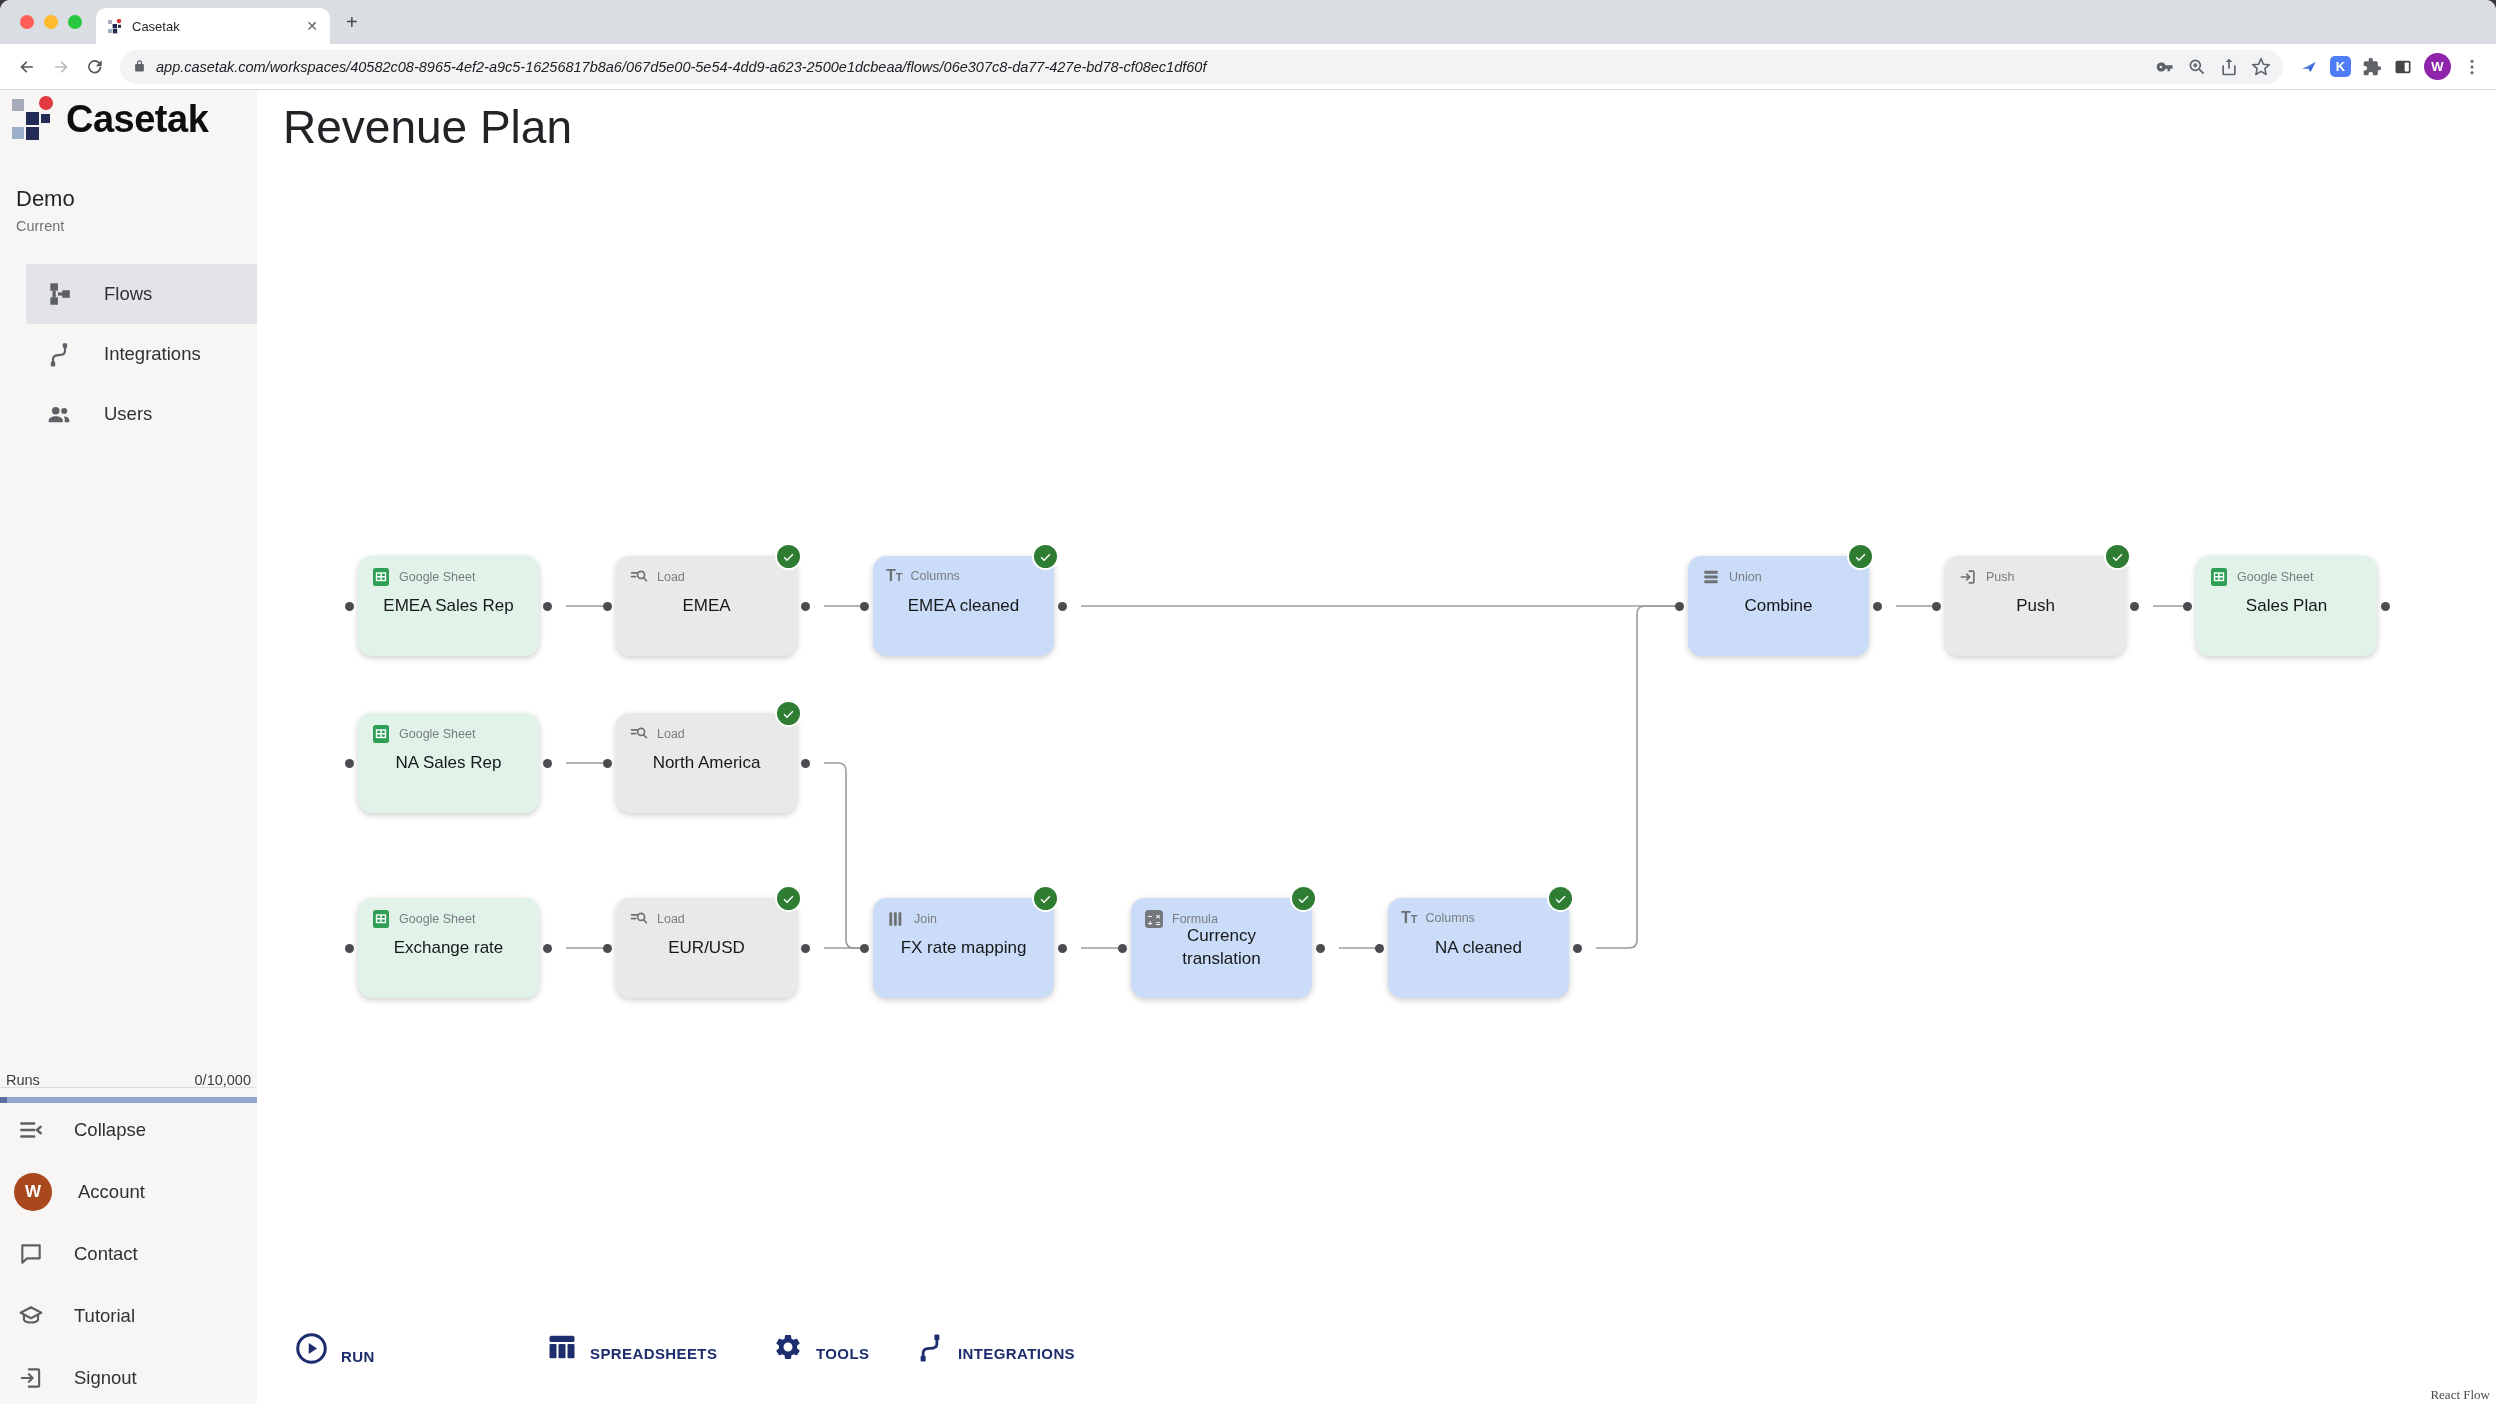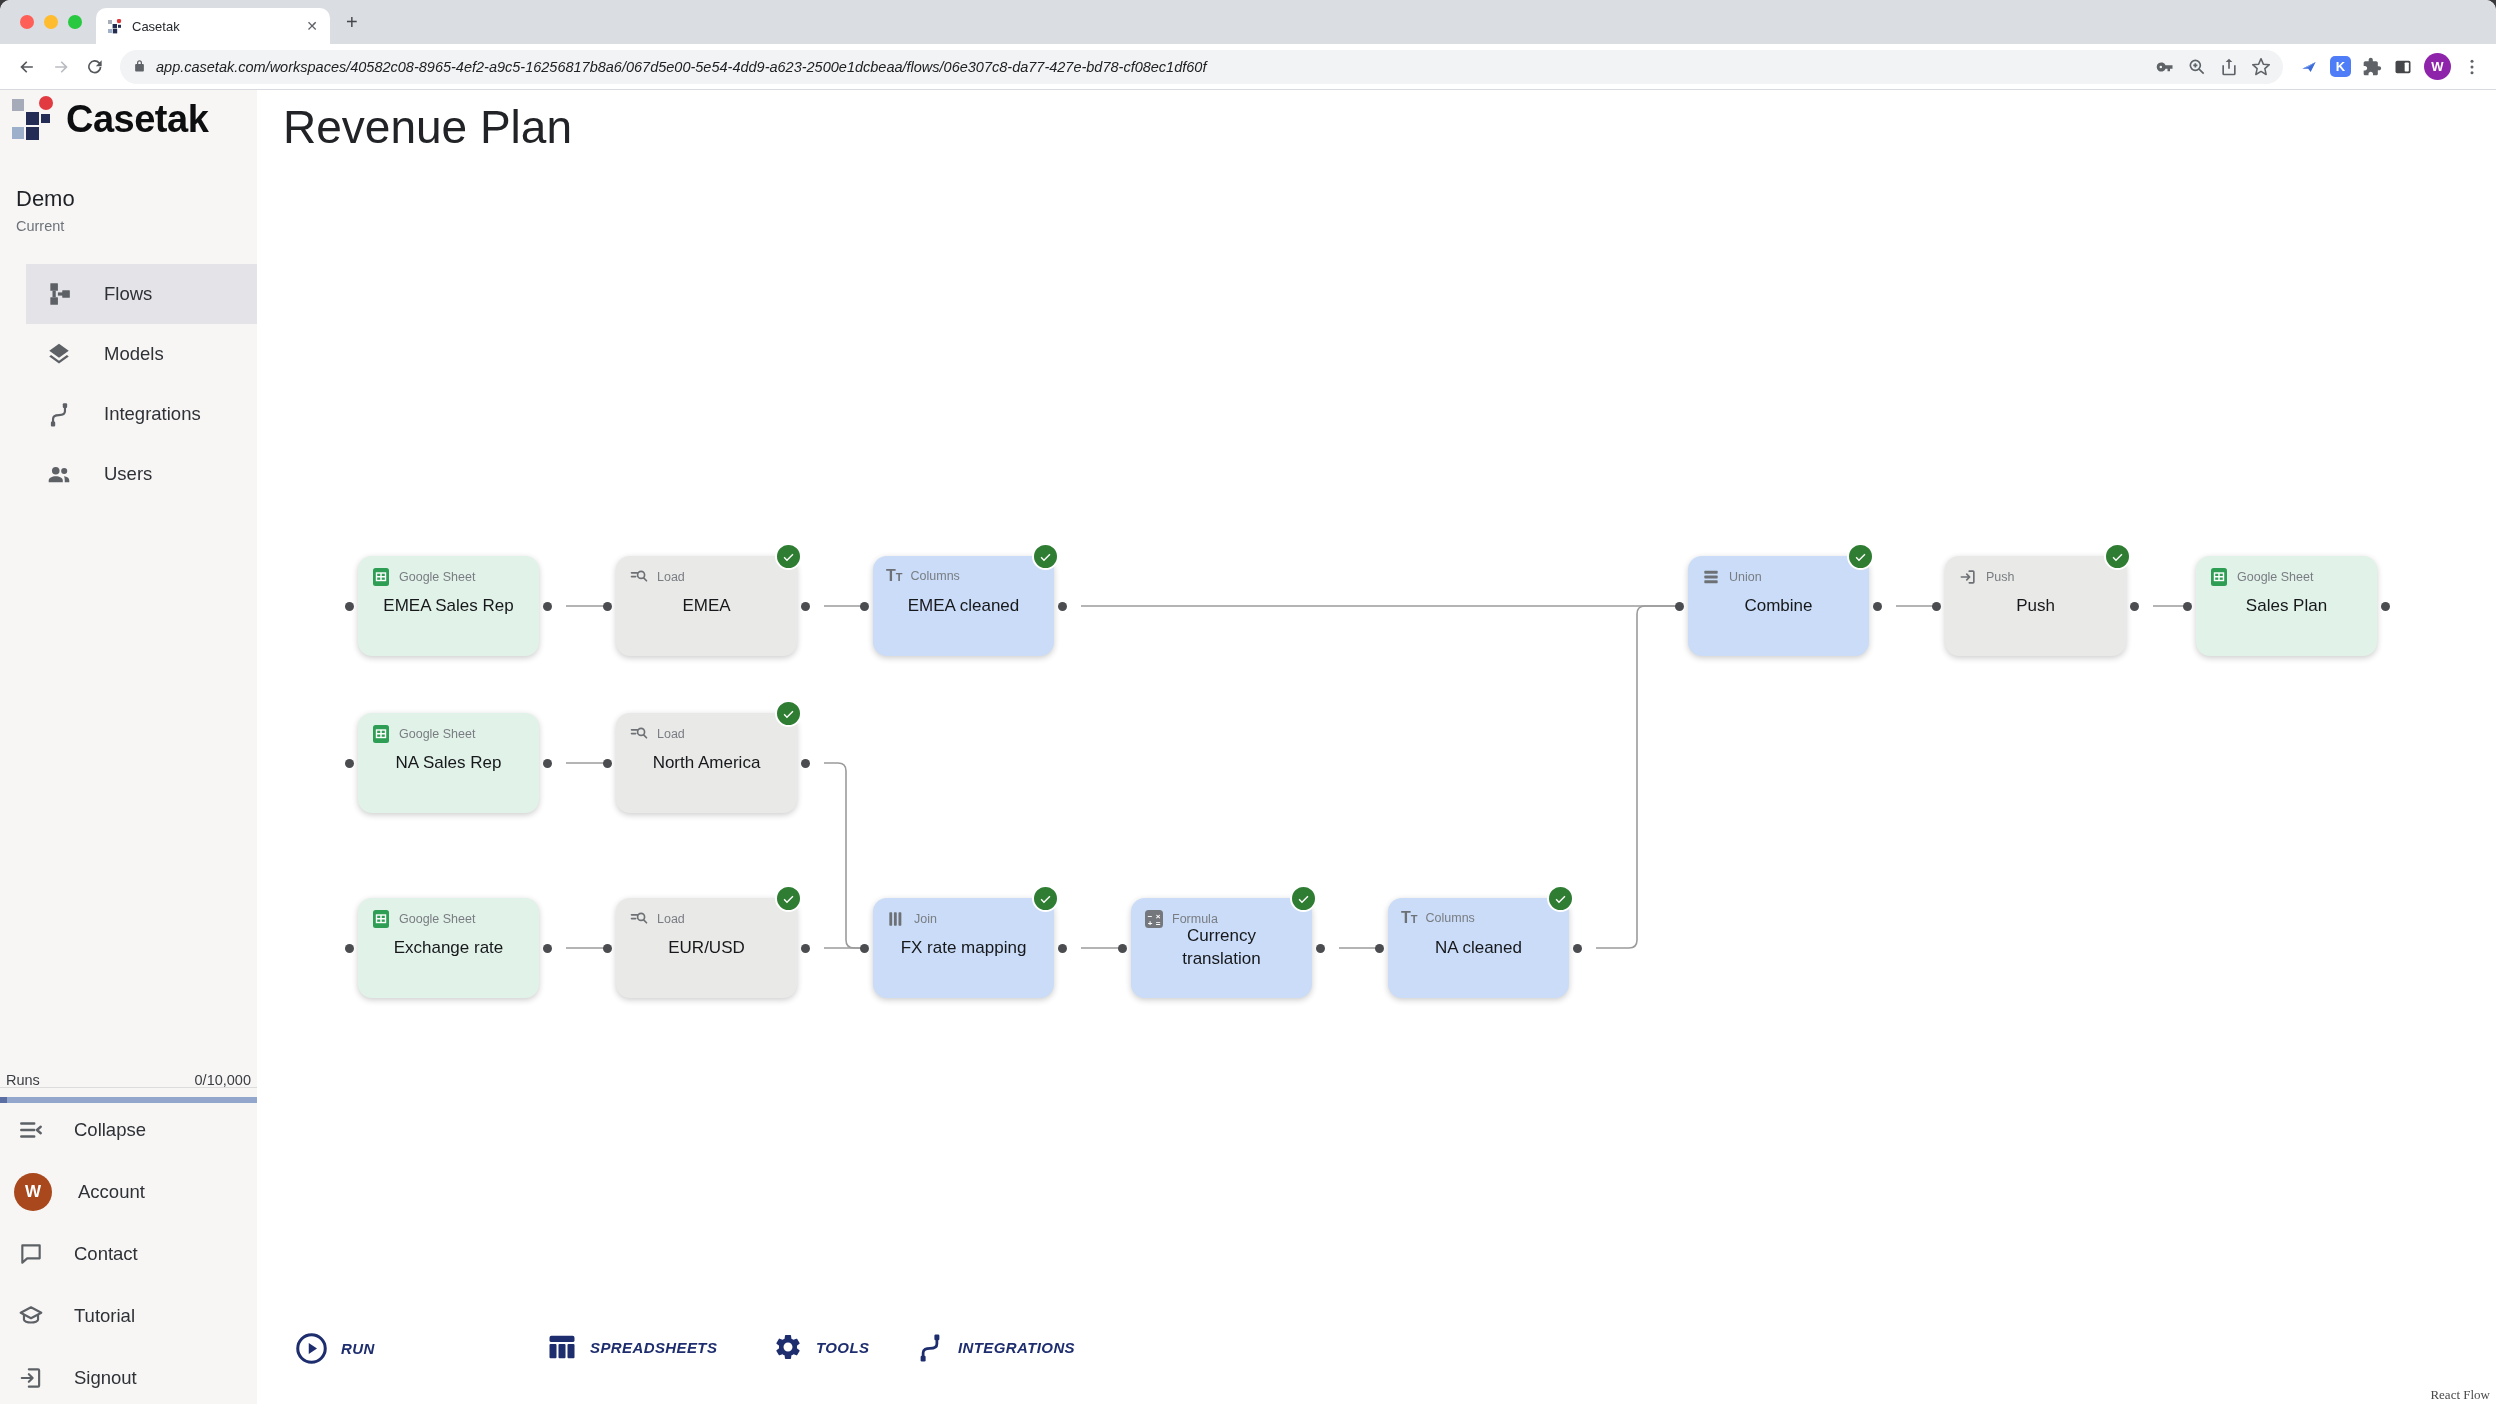--- a/index.html
+++ b/index.html
@@ -62,21 +62,21 @@
   .node-type { font-size:12.5px; color:#797d83; }
   .node-title { position:absolute; inset:0; display:flex; align-items:center; justify-content:center; text-align:center; font-size:17px; color:#16181b; line-height:1.35; padding:0 10px; }
   .node-title.wrap span { display:block; max-width:118px; }
   .dot { position:absolute; width:9px; height:9px; border-radius:50%; background:#4a4c50; top:45.5px; }
   .dot--l { left:-13px; } .dot--r { right:-13px; }
   .badge { position:absolute; top:-13px; right:-5px; width:27px; height:27px; border-radius:50%; background:#2e7d32; border:2px solid #fff; display:flex; align-items:center; justify-content:center; }
   .tt { font-weight:bold; color:#6d7176; font-size:16px; letter-spacing:0; }
   .tt small { font-size:11px; font-weight:bold; }
   .i20 { width:20px; height:20px; display:block; }
 
-  .tb { position:absolute; top:1242px; display:flex; align-items:center; gap:13px; color:#1d2d6e;font-style:italic; }
+  .tb { position:absolute; top:1242px; display:flex; align-items:flex-end; gap:13px; color:#1d2d6e; }
   .tb-label { font-size:15px; font-weight:600; letter-spacing:.4px; color:#1d2d6e; }
   .attribution { position:absolute; right:6px; bottom:1px; font-family:"Liberation Serif", serif; font-size:13px; color:#4a4a4a; }
 </style>
 </head>
 <body>
 
 <div class="window">
 
   <div class="titlebar">
     <div class="traffic">
@@ -181,27 +181,20 @@
       <nav class="nav">
         <div class="nav-item active">
           <svg class="icon26" viewBox="0 0 24 24" fill="#5d6165">
             <rect x="4" y="2" width="7" height="7" rx="0.5"></rect>
               <rect x="6" y="9" width="3" height="6"></rect>
               <rect x="4" y="15" width="7" height="7" rx="0.5"></rect>
               <rect x="11" y="10.5" width="5" height="3"></rect>
               <rect x="15" y="8.5" width="7" height="7" rx="0.5"></rect>
           </svg>
           <span class="nav-label">Flows</span>
-        </div>
-        <div class="nav-item">
-          <svg class="icon26" viewBox="0 0 24 24" fill="#5d6165">
-            <path d="M12 2.5 21 9l-9 6.5L3 9z"></path>
-              <path d="m12 18.2 7.3-5.3 1.7 1.3-9 6.5-9-6.5 1.7-1.3z"></path>
-          </svg>
-          <span class="nav-label">Models</span>
         </div>
         <div class="nav-item">
           <svg class="icon26" viewBox="0 0 24 24">
             <path d="M17.5 6v3.5c0 2.5-2.5 3.5-5.5 3.5s-5.5 1-5.5 3.5V20" fill="none" stroke="#5d6165" stroke-width="2"></path>
             <rect x="15.5" y="2" width="4" height="4.5" rx="1" fill="#5d6165"></rect>
               <rect x="4.5" y="19" width="4" height="4.5" rx="1" fill="#5d6165"></rect>
           </svg>
           <span class="nav-label">Integrations</span>
         </div>
         <div class="nav-item">

